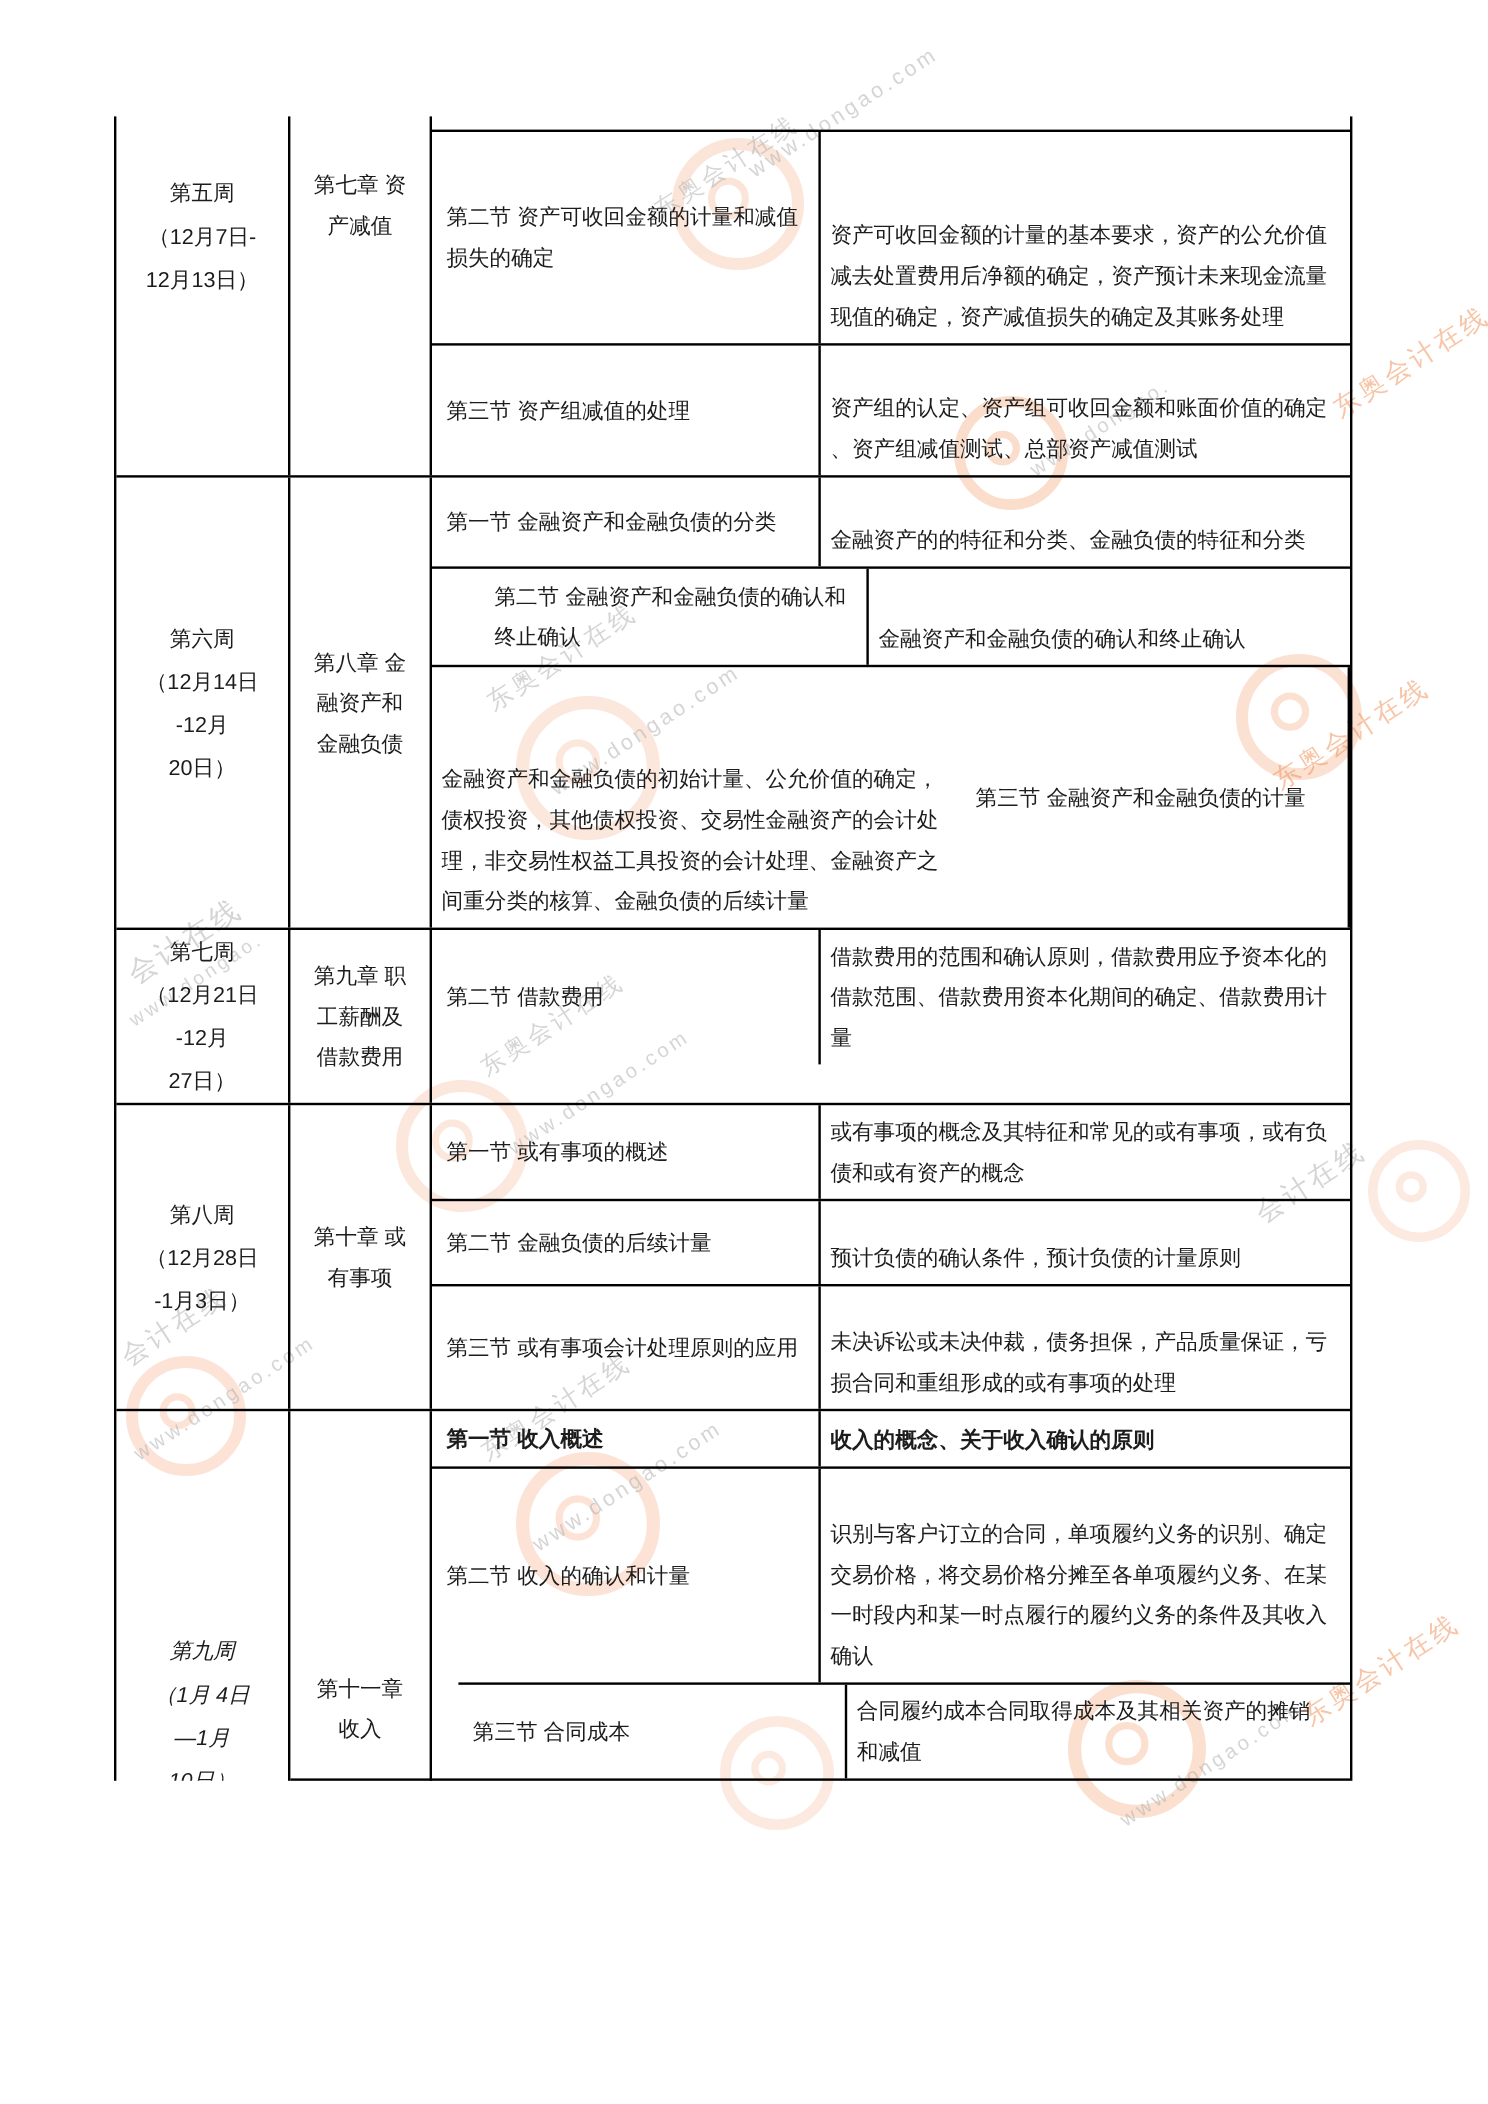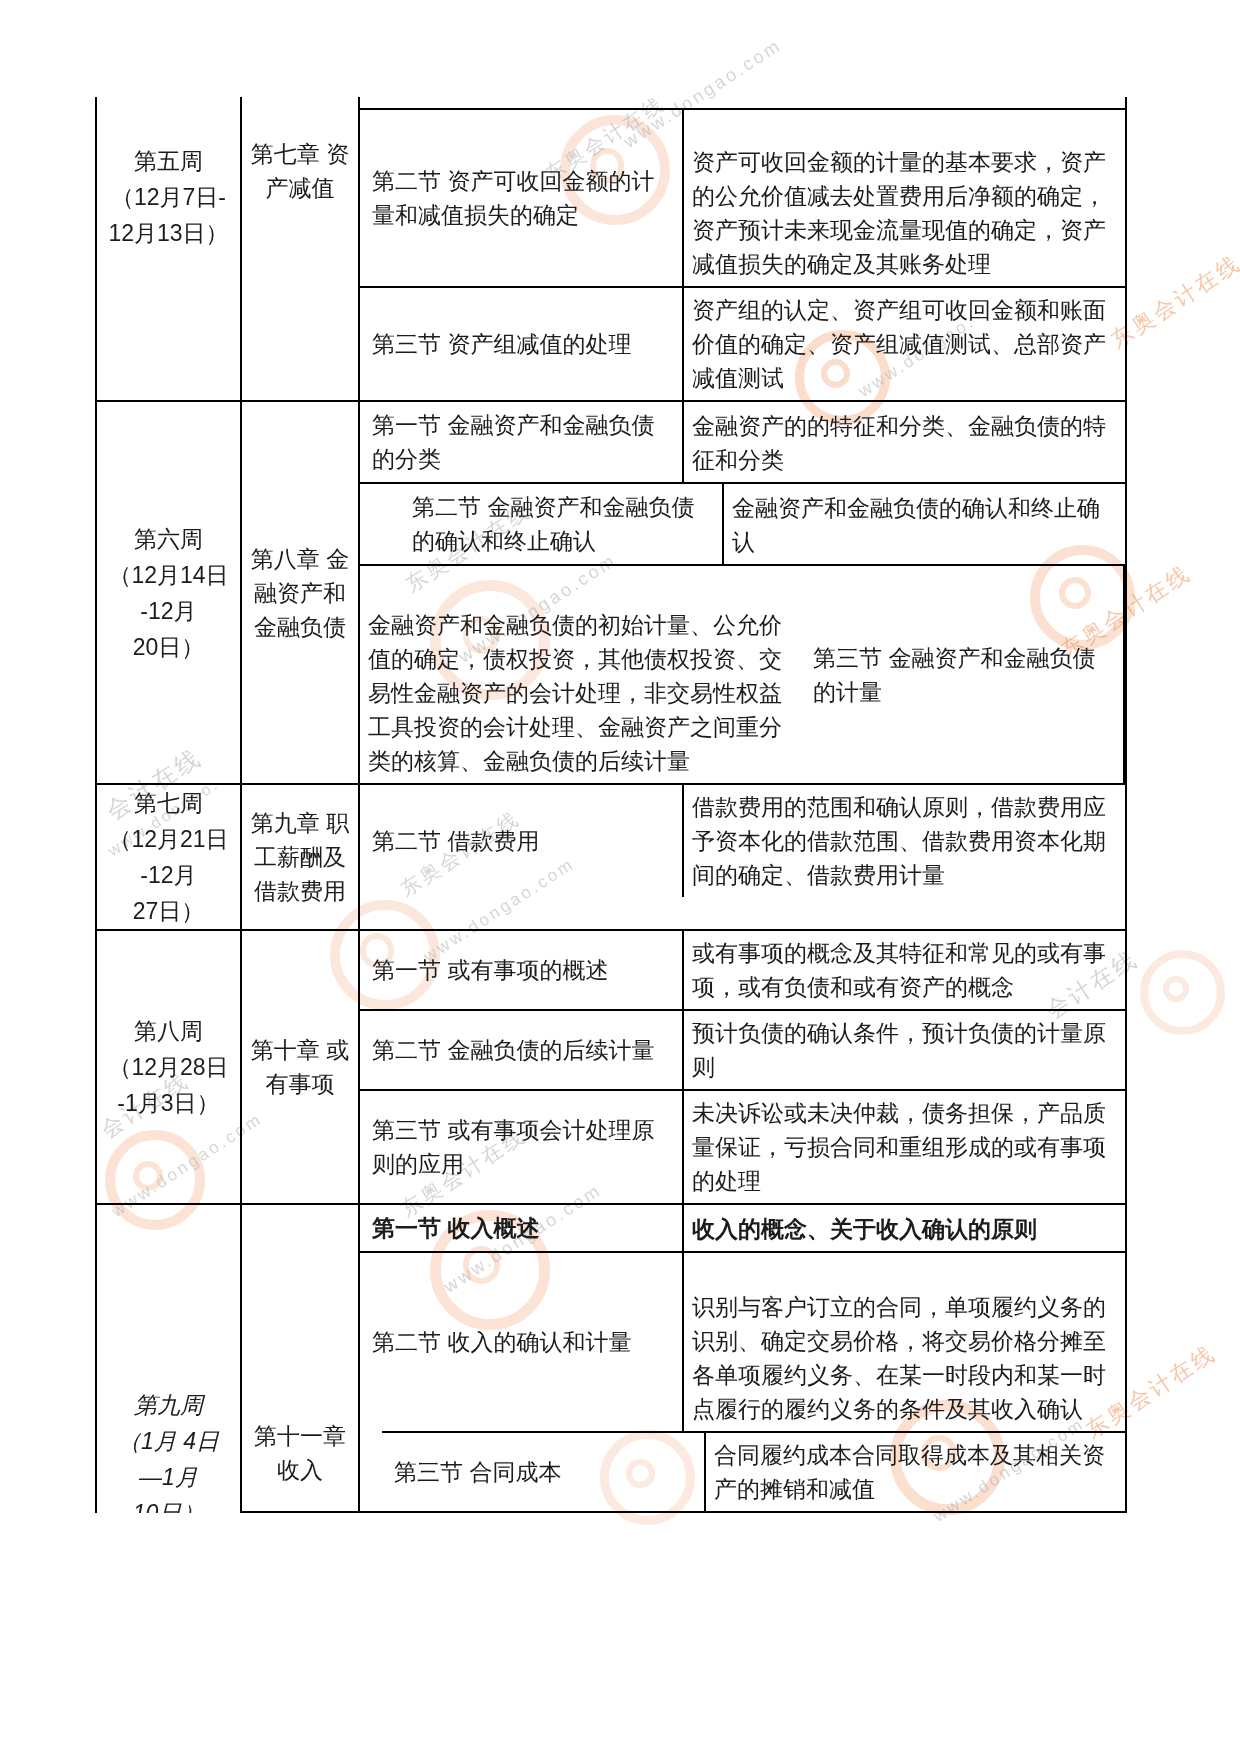--- a/index.html
+++ b/index.html
@@ -25,21 +25,21 @@
   .wm-ring .inner{
     position:absolute;border-radius:50%;
     border:6px solid rgba(240,146,92,.42);
     left:22%;top:26%;width:38%;height:38%;
   }
 
   
   .tbl{
     position:absolute;left:95px;top:97px;width:1032px;z-index:1;
     border-left:2px solid #000;border-right:2px solid #000;
-    font-size:23px;line-height:34px;
+    font-size:18px;line-height:34px;
   }
   .group{display:flex;}
   .group + .group{border-top:2px solid #000;}
   .cell{display:flex;}
   .week{
     width:145px;border-right:2px solid #000;flex:0 0 145px;
     align-items:center;justify-content:center;text-align:center;
     line-height:36px;overflow:hidden;
   }
   .chapter{

